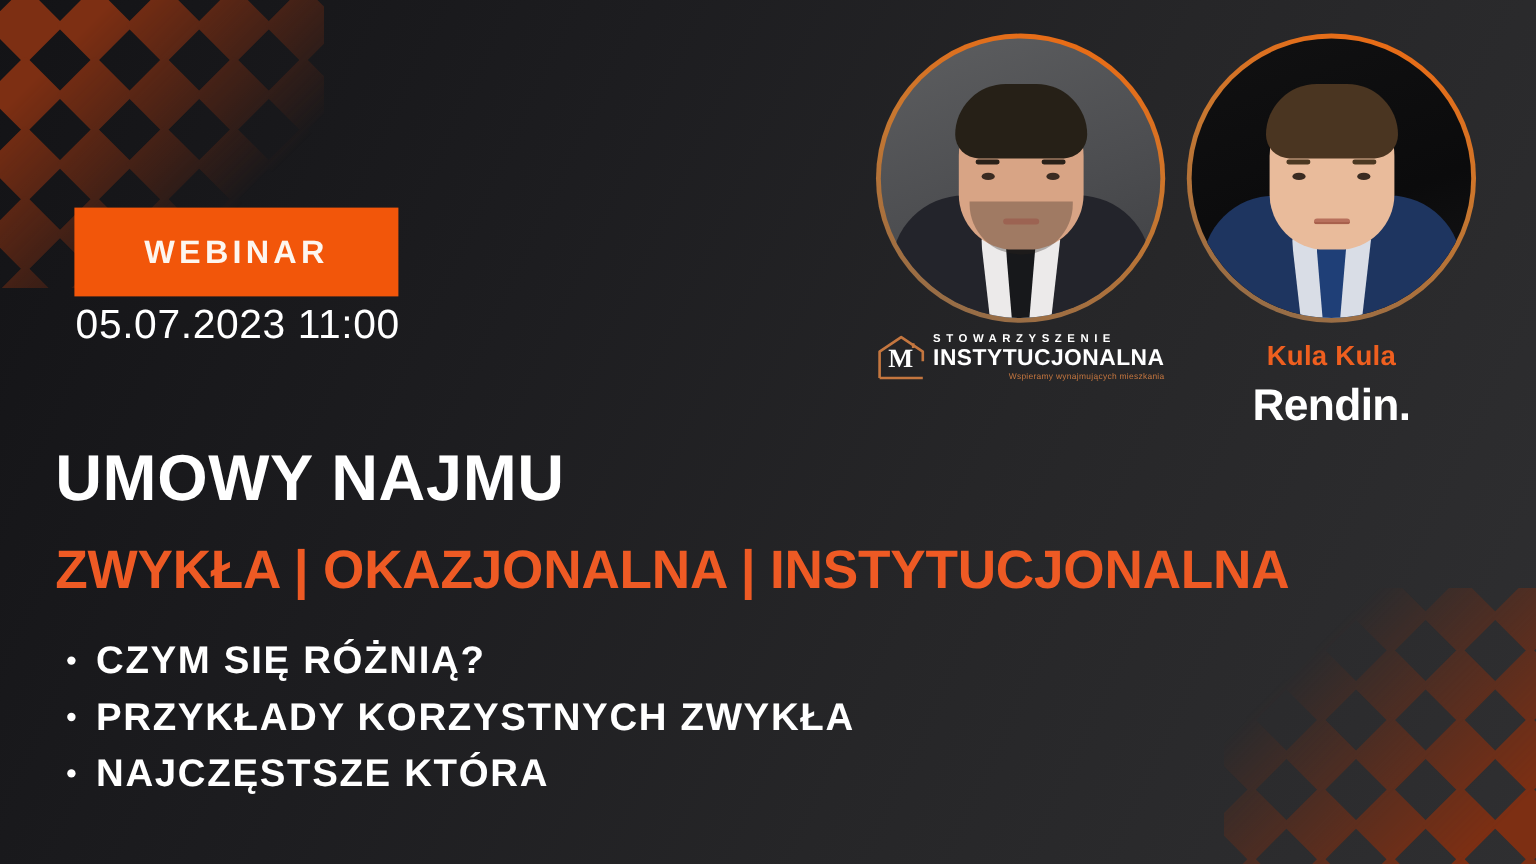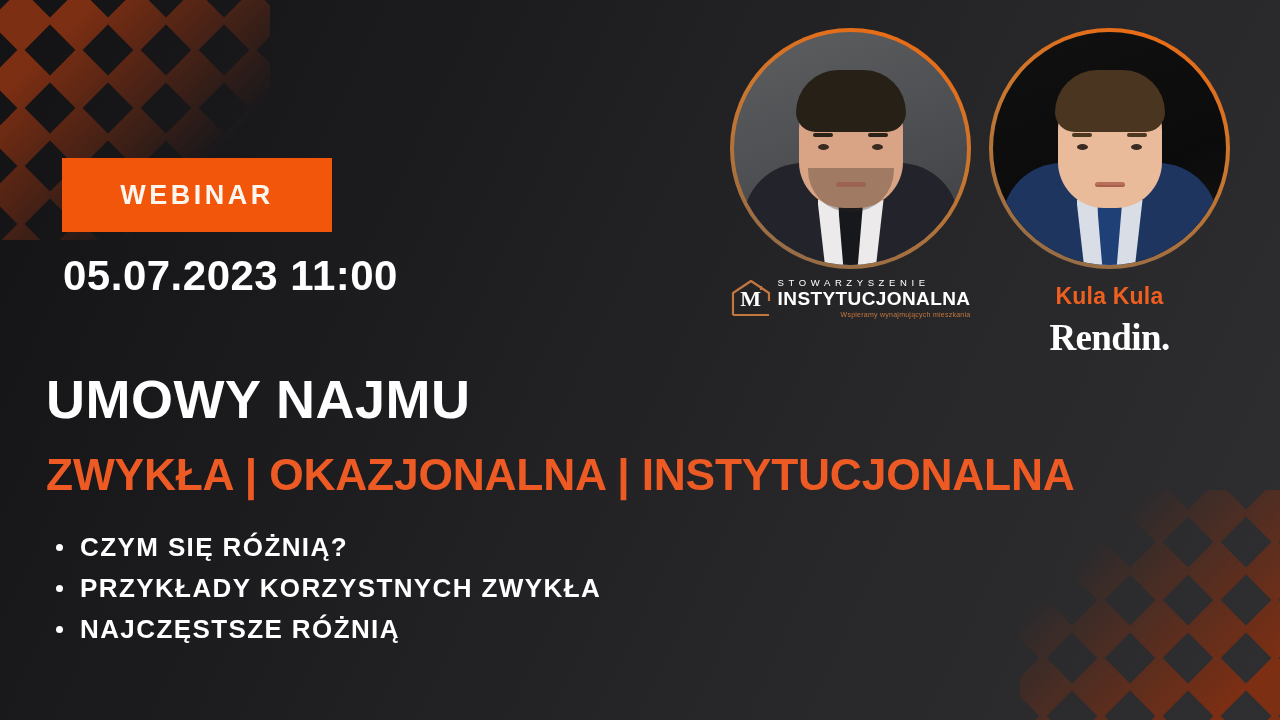--- a/index.html
+++ b/index.html
@@ -45,38 +45,38 @@
   #diamonds-bottom-right {
     bottom:-70px; right:-70px;
     width:330px; height:300px;
     -webkit-mask-image:linear-gradient(315deg, rgba(0,0,0,1) 0%, rgba(0,0,0,1) 32%, rgba(0,0,0,0) 80%);
             mask-image:linear-gradient(315deg, rgba(0,0,0,1) 0%, rgba(0,0,0,1) 32%, rgba(0,0,0,0) 80%);
   }
 
   
   #webinar-badge {
     position:absolute;
-    left:62px; top:158px;
+    left:62px; top:173px;
     width:270px; height:74px;
     background:#f2560a;
     display:flex; align-items:center; justify-content:center;
   }
   #webinar-badge span {
     color:#fdf6ef;
     font-size:27px;
     font-weight:bold;
     letter-spacing:3.5px;
   }
 
   #event-datetime {
     position:absolute;
     left:63px; top:252px;
     color:#ffffff;
-    font-size:42px;
-    font-weight:bold;
+    font-size:34px;
+    font-weight:normal;
     letter-spacing:0.5px;
   }
 
   #headline {
     position:absolute;
     left:46px; top:372px;
     color:#ffffff;
     font-size:54px;
     font-weight:bold;
     letter-spacing:0.5px;
@@ -99,21 +99,21 @@
 
   #bullet-list {
     position:absolute;
     left:56px; top:534px;
     list-style:none;
   }
   #bullet-list li {
     display:flex;
     align-items:center;
     color:#ffffff;
-    font-size:26px;
+    font-size:32px;
     font-weight:bold;
     letter-spacing:1.4px;
     line-height:1;
     margin-bottom:15px;
   }
   #bullet-list li .dot {
     width:7px; height:7px;
     border-radius:50%;
     background:#ffffff;
     margin-right:17px;
@@ -278,21 +278,21 @@
     font-size:22px;
     font-weight:bold;
     font-family:"Liberation Serif", serif;
     line-height:1;
   }
   #logo-mieszkanicznik .words { line-height:1; }
   #logo-mieszkanicznik .w-top {
     color:#ffffff;
     font-size:9.5px;
     letter-spacing:4.6px;
-    font-weight:normal;
+    font-weight:bold;
   }
   #logo-mieszkanicznik .w-main {
     color:#ffffff;
     font-size:19px;
     font-weight:bold;
     letter-spacing:0.4px;
     margin-top:1px;
   }
   #logo-mieszkanicznik .w-sub {
     color:#c4763f;
@@ -301,21 +301,20 @@
     margin-top:3px;
     text-align:right;
   }
 
   #logo-rendin {
     color:#ffffff;
     font-size:37px;
     font-weight:bold;
     letter-spacing:-0.6px;
     line-height:1;
-    font-family:Liberation Serif, serif;
   }
 </style>
 </head>
 <body>
 
 <div id="poster">
 
   <div class="diamond-field" id="diamonds-top-left">
       <div class="diamond" style="left: 58px; top: 58px;"></div>
       <div class="diamond" style="left: 116px; top: 58px;"></div>
@@ -385,21 +384,21 @@
     <li>
       <span class="dot"></span>
       <span>CZYM SIĘ RÓŻNIĄ?</span>
     </li>
     <li>
       <span class="dot"></span>
       <span>PRZYKŁADY KORZYSTNYCH ZWYKŁA</span>
     </li>
     <li>
       <span class="dot"></span>
-      <span>NAJCZĘSTSZE RÓŻNIĄ</span>
+      <span>NAJCZĘSTSZE KTÓRA</span>
     </li>
   </ul>
 
   <div id="speakers">
 
     <div class="speaker">
       <div class="portrait-ring">
         <div class="portrait pa">
           <div class="p-shoulders"></div>
           <div class="p-shirt"></div>

